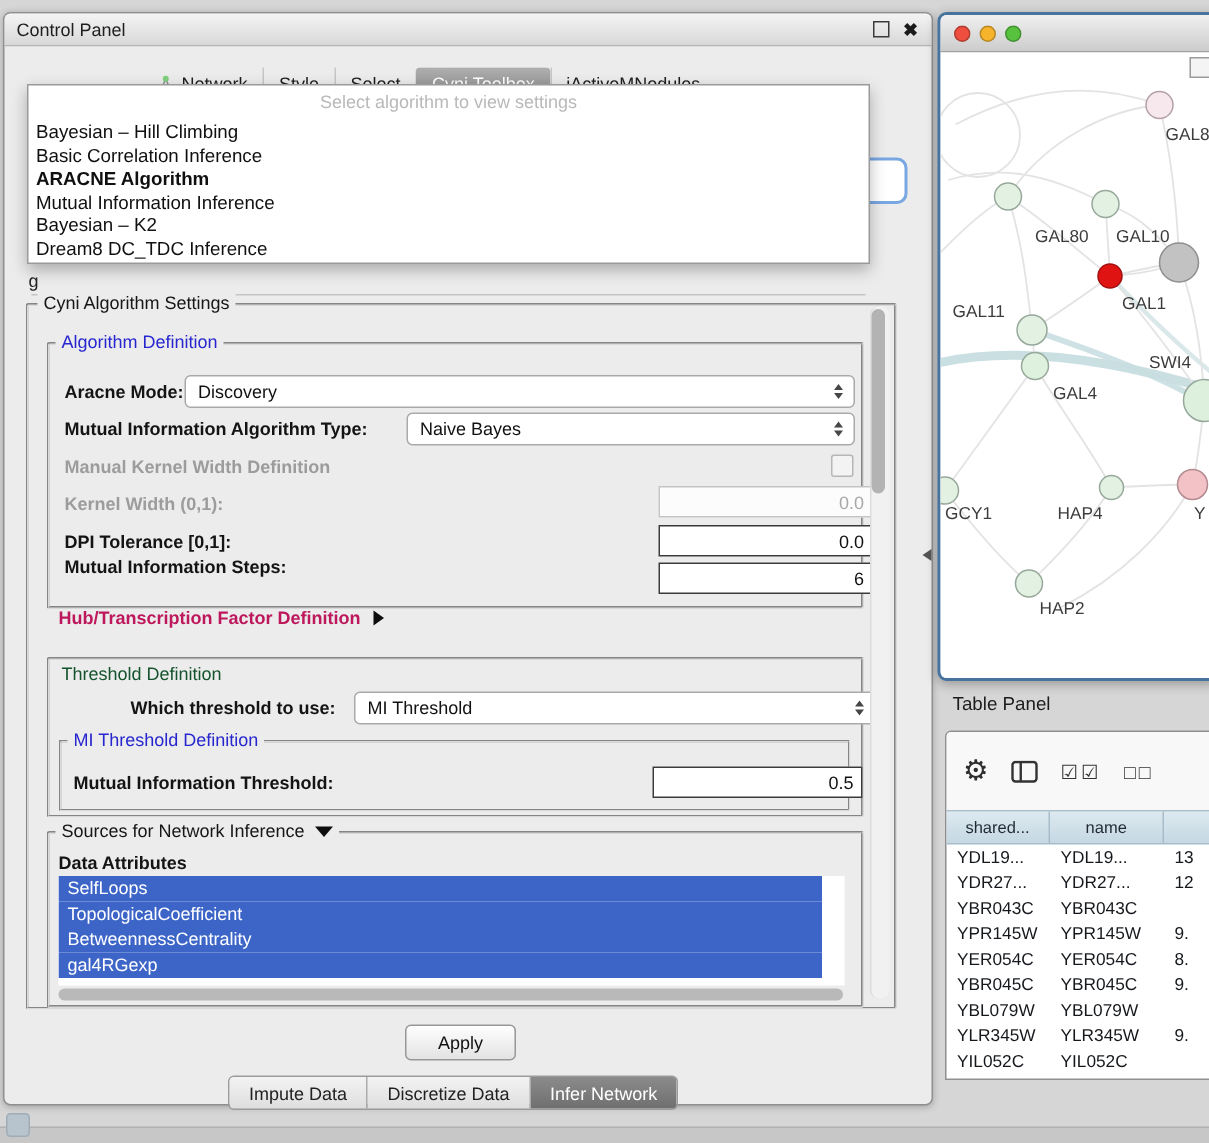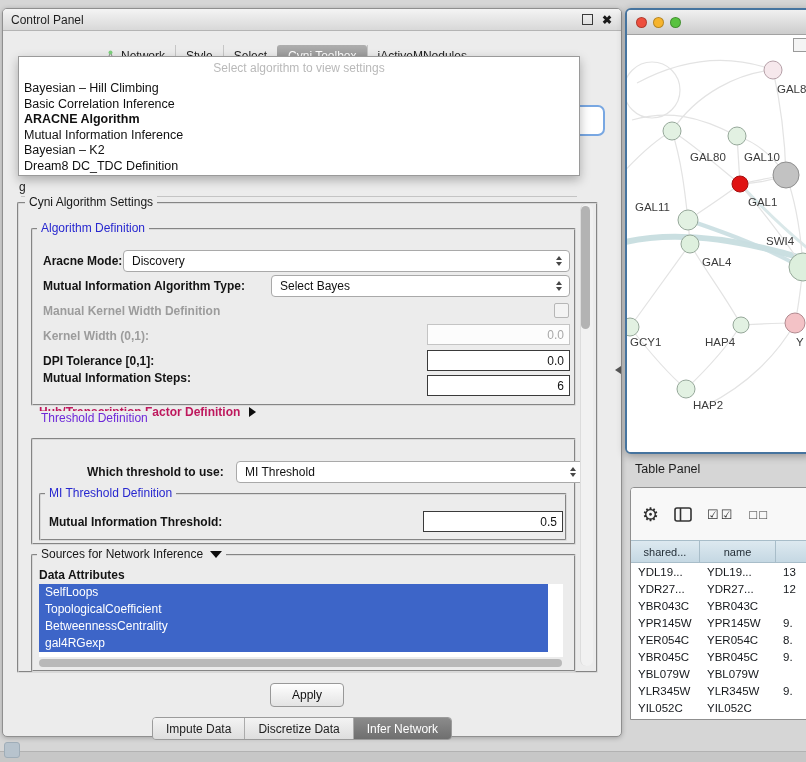--- a/index.html
+++ b/index.html
@@ -37,39 +37,39 @@
   #fragline{position:absolute;left:18px;top:187px;width:556px;height:1px;background:#c4c4c4;}
 
   
   .group{position:absolute;border:2px groove #d9d9d9;border-radius:2px;}
   .legend{position:absolute;font-size:12px;background:#ececec;padding:0 4px;white-space:nowrap;}
   #settings{left:14px;top:193px;width:577px;height:467px;}
   #settings-legend{left:22px;top:186px;color:#161616;}
   #algdef{left:28px;top:219px;width:541px;height:174px;}
   #algdef-legend{left:34px;top:212px;color:#2727cf;}
   #thgroup{left:28px;top:429px;width:541px;height:103px;}
-  #thgroup-legend{left:34px;top:402px;color:#6d28d9;}
+  #thgroup-legend{left:34px;top:433px;color:#14532d;}
   #migroup{left:36px;top:484px;width:524px;height:44px;}
   #migroup-legend{left:42px;top:477px;color:#2727cf;}
   #srcgroup{left:28px;top:545px;width:541px;height:114px;}
   #srcgroup-legend{left:34px;top:538px;color:#161616;display:flex;align-items:center;gap:7px;}
 
   .flabel{position:absolute;font-size:12px;font-weight:bold;color:#141414;white-space:nowrap;}
   .flabel.dis{color:#9c9c9c;}
 
   .combo{position:absolute;height:22px;background:#fff;border:1px solid #a9a9a9;border-radius:4px;
       display:flex;align-items:center;font-size:12px;color:#111;box-sizing:border-box;}
   .combo .val{padding-left:8px;}
   .spin{margin-left:auto;margin-right:7px;display:flex;flex-direction:column;gap:2px;}
   .spin b{display:block;width:0;height:0;border-left:3.5px solid transparent;border-right:3.5px solid transparent;}
   .spin b.u{border-bottom:4px solid #474747;}
   .spin b.d{border-top:4px solid #474747;}
 
   .tin{position:absolute;height:21px;border:1px solid #3a3a3a;background:#fff;font-size:12px;text-align:right;
-      padding:0 5px;box-sizing:border-box;font-family:"Liberation Sans",sans-serif;color:#111;}
+      padding:0 5px;box-sizing:border-box;font-family:"Liberation Sans",sans-serif;color:#111;margin-left:12px;}
   .tin.dis{border-color:#c4c4c4;color:#a8a8a8;background:#fcfcfc;}
   .cbox{position:absolute;width:13px;height:13px;border:1px solid #b6b6b6;background:#f3f3f3;border-radius:2px;}
 
   #hubrow{position:absolute;left:36px;top:396px;display:flex;align-items:center;gap:9px;}
   #hubrow span{font-size:12px;font-weight:bold;color:#be185d;}
   .tri-right{width:0;height:0;border-top:5px solid transparent;border-bottom:5px solid transparent;border-left:7px solid #0d0d0d;}
   .tri-down{width:0;height:0;border-left:6px solid transparent;border-right:6px solid transparent;border-top:7px solid #0d0d0d;}
 
   #attrlist{position:absolute;left:36px;top:575px;width:524px;height:73px;background:#fff;margin:0;padding:0;list-style:none;overflow:hidden;}
   .attr-item{width:509px;height:17px;line-height:17px;background:#3d65c8;color:#fff;font-size:12px;
@@ -181,21 +181,21 @@
     <div class="combo" style="left:120px;top:241px;width:447px;">
       <span class="val">Discovery</span>
       <span class="spin">
           <b class="u"></b>
           <b class="d"></b>
         </span>
     </div>
 
     <span class="flabel" style="left:40px;top:270px;">Mutual Information Algorithm Type:</span>
     <div class="combo" style="left:268px;top:266px;width:299px;">
-      <span class="val">Select Bayes</span>
+      <span class="val">Naive Bayes</span>
       <span class="spin">
           <b class="u"></b>
           <b class="d"></b>
         </span>
     </div>
 
     <span class="flabel dis" style="left:40px;top:295px;">Manual Kernel Width Definition</span>
     <span class="cbox" style="left:551px;top:294px;"></span>
 
     <span class="flabel dis" style="left:40px;top:320px;">Kernel Width (0,1):</span>
@@ -255,21 +255,21 @@
   </div>
 
   <div id="algo-popup">
     <div class="pholder">Select algorithm to view settings</div>
     <ul class="plist">
         <li class="pitem">Bayesian – Hill Climbing</li>
         <li class="pitem">Basic Correlation Inference</li>
         <li class="pitem sel">ARACNE Algorithm</li>
         <li class="pitem">Mutual Information Inference</li>
         <li class="pitem">Bayesian – K2</li>
-        <li class="pitem">Dream8 DC_TDC Definition</li>
+        <li class="pitem">Dream8 DC_TDC Inference</li>
       </ul>
   </div>
 
   <div id="collapse"></div>
 
   <div id="nw">
     <div id="nw-titlebar">
         <span class="tl" style="background: rgb(238, 79, 62);"></span>
         <span class="tl" style="background: rgb(246, 180, 45);"></span>
         <span class="tl" style="background: rgb(88, 194, 63);"></span>

